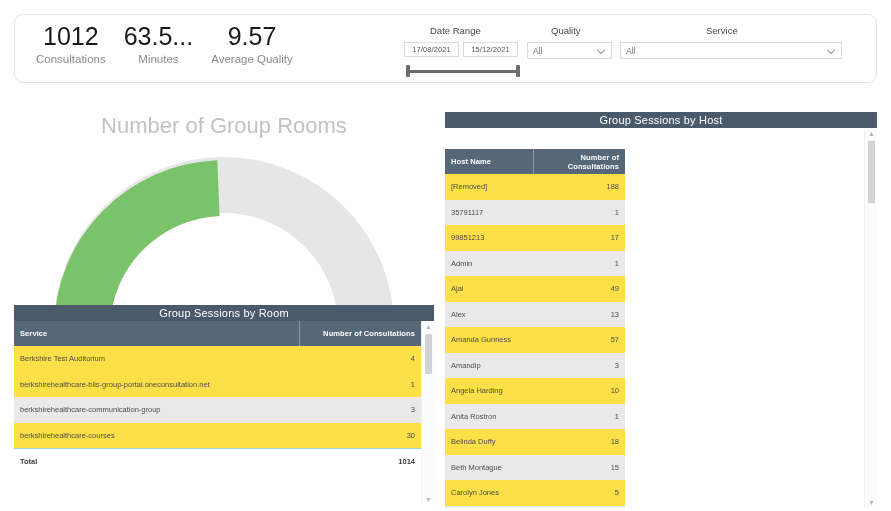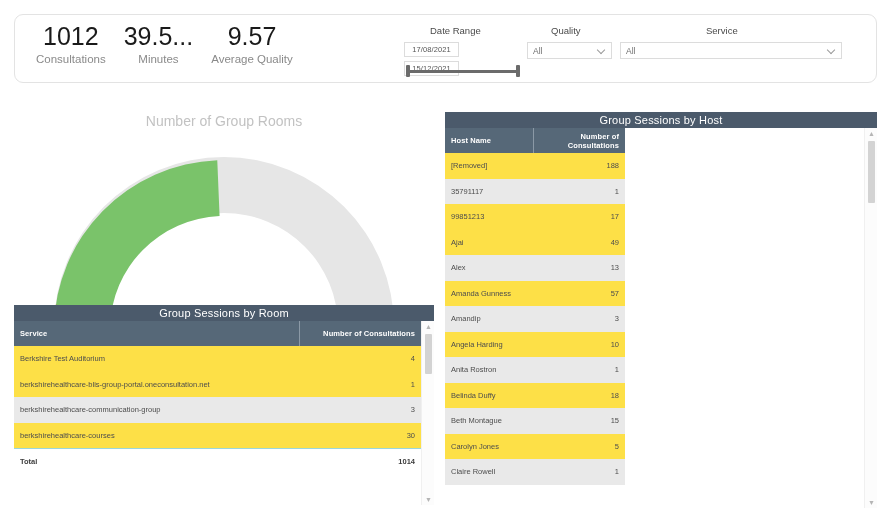--- a/index.html
+++ b/index.html
@@ -50,21 +50,21 @@
     position: absolute;
     left: 386px; top: 6px;
     width: 470px; height: 60px;
   }
   .filter-title {
     position: absolute;
     font-size: 9.5px;
     color: #4a4a4a;
     white-space: nowrap;
   }
-  .date-boxes { position: absolute; left: 3px; top: 21px; display: flex; gap: 4px; flex-direction: column; }
+  .date-boxes { position: absolute; left: 3px; top: 21px; display: flex; gap: 4px; }
   .date-box {
     width: 55px; height: 15px;
     border: 1px solid #dcdcdc;
     background: #fff;
     font-size: 7.5px;
     color: #555;
     display: flex; align-items: center; justify-content: center;
     letter-spacing: .1px;
   }
   .slider-wrap {
@@ -115,21 +115,21 @@
   
   .gauge-panel {
     position: absolute;
     left: 14px; top: 105px;
     width: 420px; height: 200px;
   }
   .gauge-title {
     position: absolute;
     top: 8px; left: 0; right: 0;
     text-align: center;
-    font-size: 14px;
+    font-size: 22px;
     color: #c2c2c2;
   }
   .gauge-svg { position: absolute; left: 18px; top: 30px; }
   .gauge-number {
     position: absolute;
     left: 0; right: 0; top: 140px;
     text-align: center;
     font-size: 29px;
     color: #333;
   }
@@ -230,37 +230,37 @@
     position: absolute;
     left: 445px; top: 112px;
     width: 432px; height: 396px;
   }
   .host-body {
     position: absolute; top: 16px; left: 0;
     width: 432px; height: 380px;
     display: flex;
     background: #fff;
   }
-  .host-table-wrap { width: 419px; overflow: hidden; }
+  .host-table-wrap { width: 419px; overflow: hidden; margin-top: 21px; }
   .host-table-wrap .tbl { width: 180px; }
 </style>
 </head>
 <body>
 
 <div id="page">
 
   <div class="top-card">
 
     <div class="kpis">
       <div class="kpi">
         <div class="kpi-value">1012</div>
         <div class="kpi-label">Consultations</div>
       </div>
       <div class="kpi">
-        <div class="kpi-value">39.5...</div>
+        <div class="kpi-value">63.5...</div>
         <div class="kpi-label">Minutes</div>
       </div>
       <div class="kpi">
         <div class="kpi-value">9.57</div>
         <div class="kpi-label">Average Quality</div>
       </div>
     </div>
 
     <div class="filters">
 
@@ -377,20 +377,24 @@
               <td class="num">188</td>
             </tr>
             <tr class="alt">
               <td>35791117</td>
               <td class="num">1</td>
             </tr>
             <tr class="plain">
               <td>99851213</td>
               <td class="num">17</td>
             </tr>
+            <tr class="alt">
+              <td>Admin</td>
+              <td class="num">1</td>
+            </tr>
             <tr class="plain">
               <td>Ajai</td>
               <td class="num">49</td>
             </tr>
             <tr class="alt">
               <td>Alex</td>
               <td class="num">13</td>
             </tr>
             <tr class="plain">
               <td>Amanda Gunness</td>

